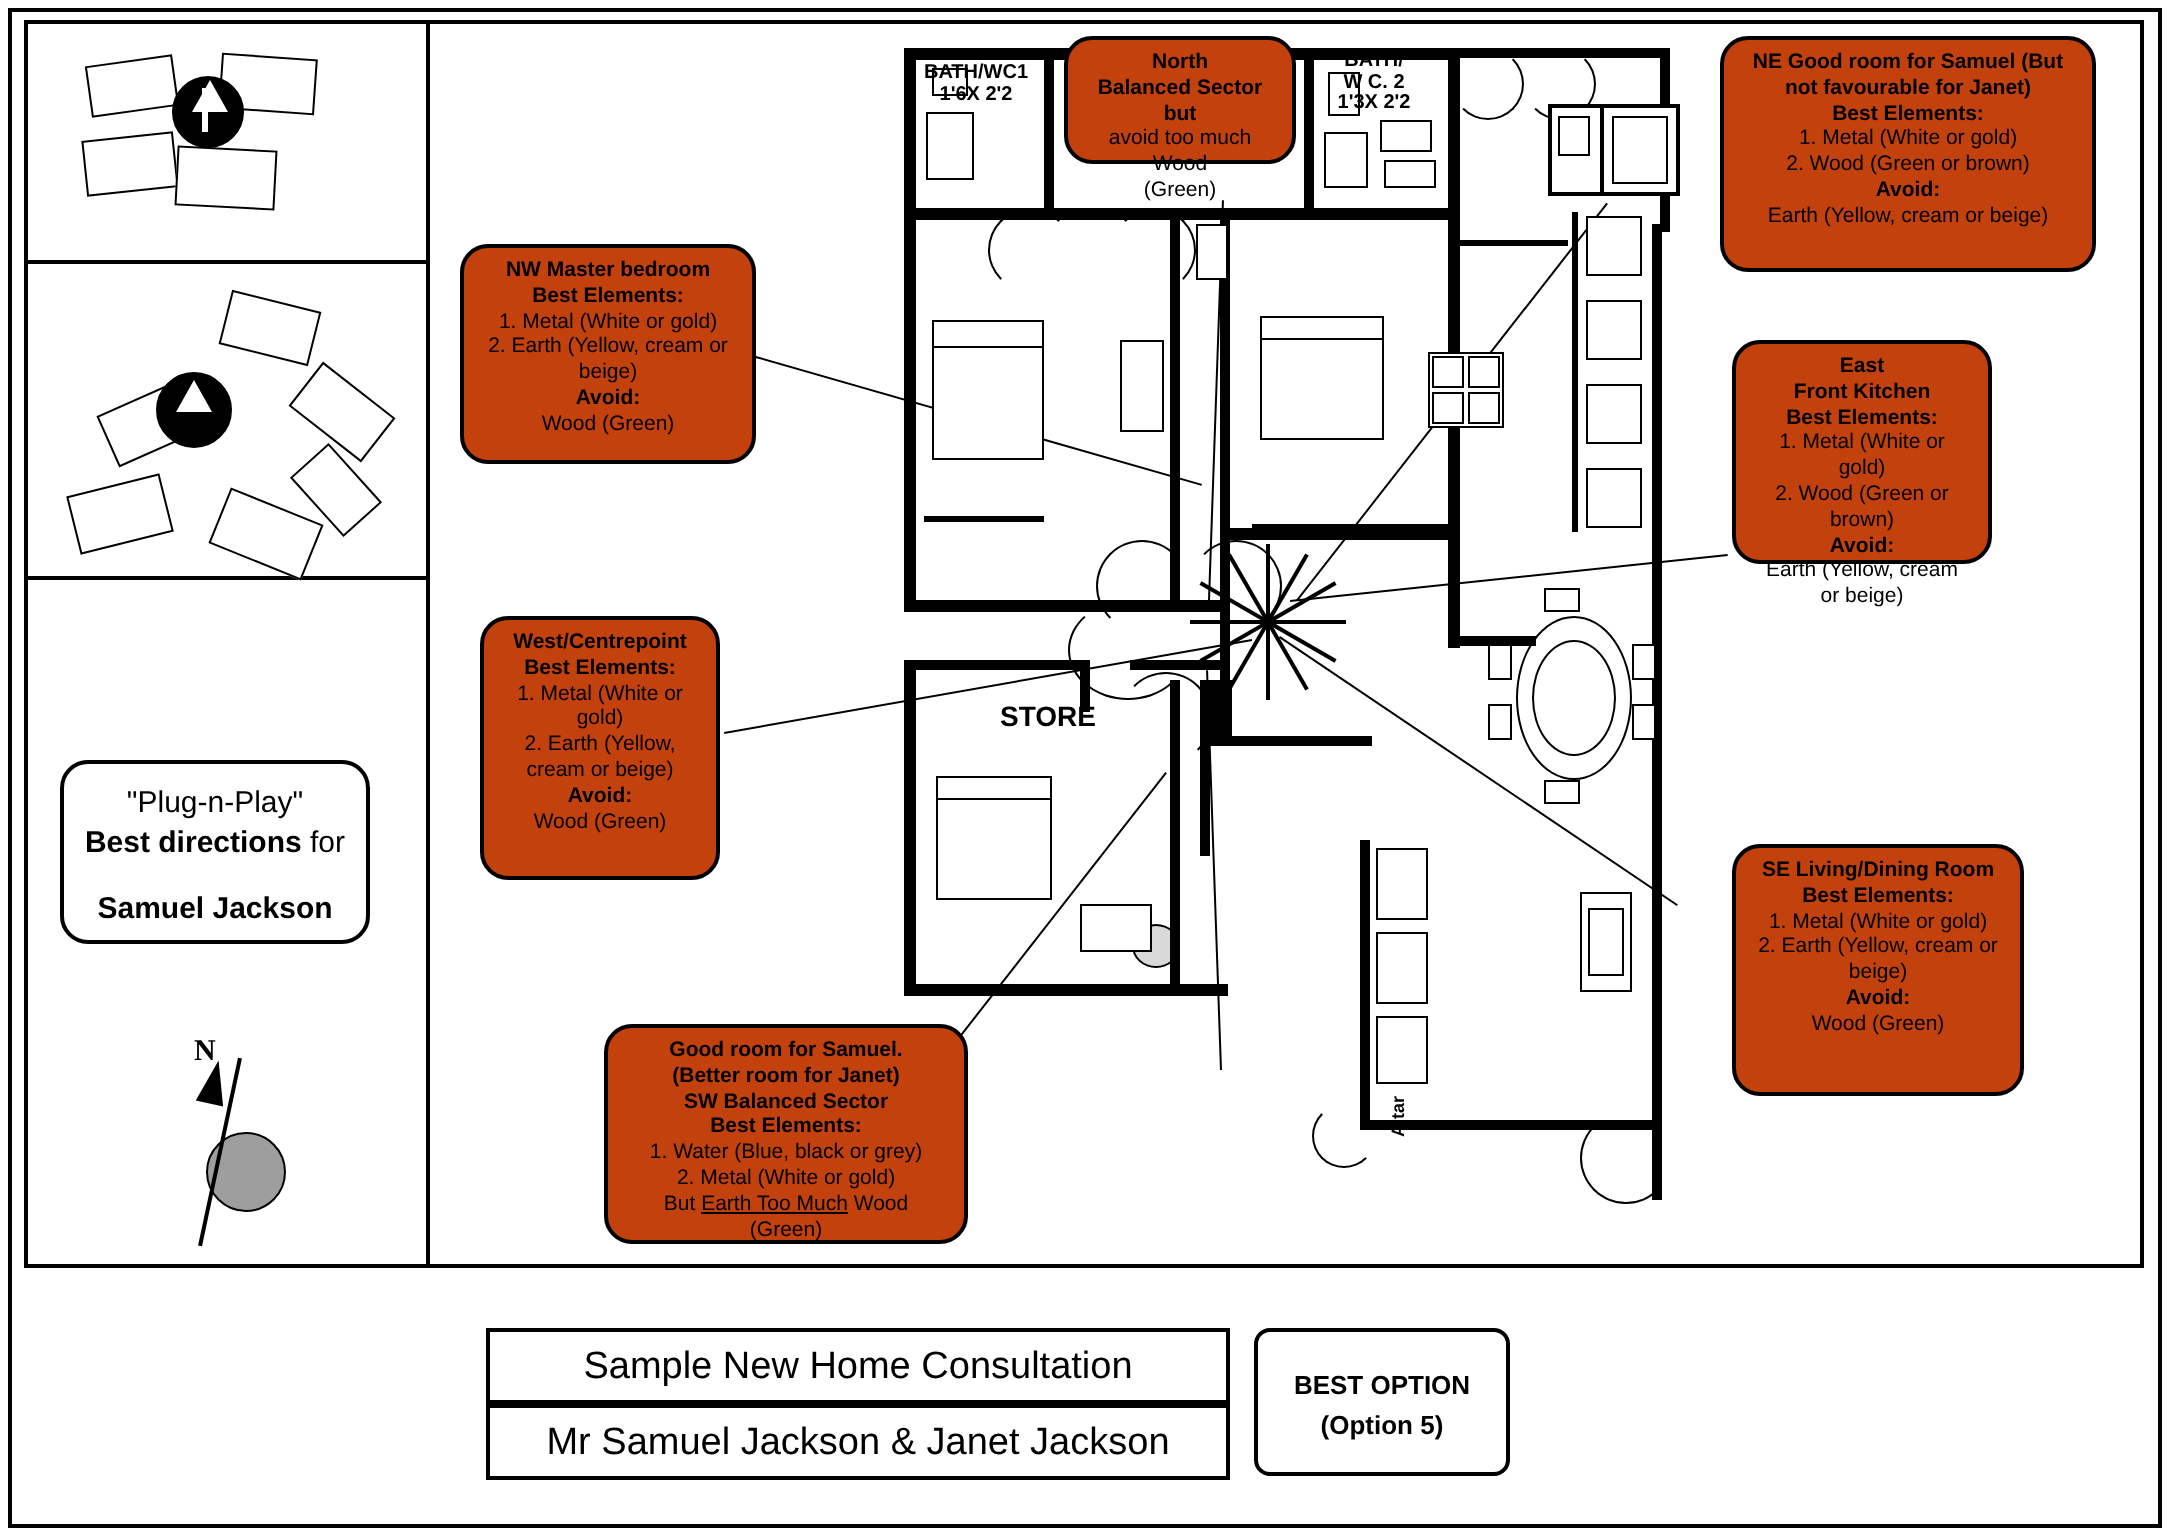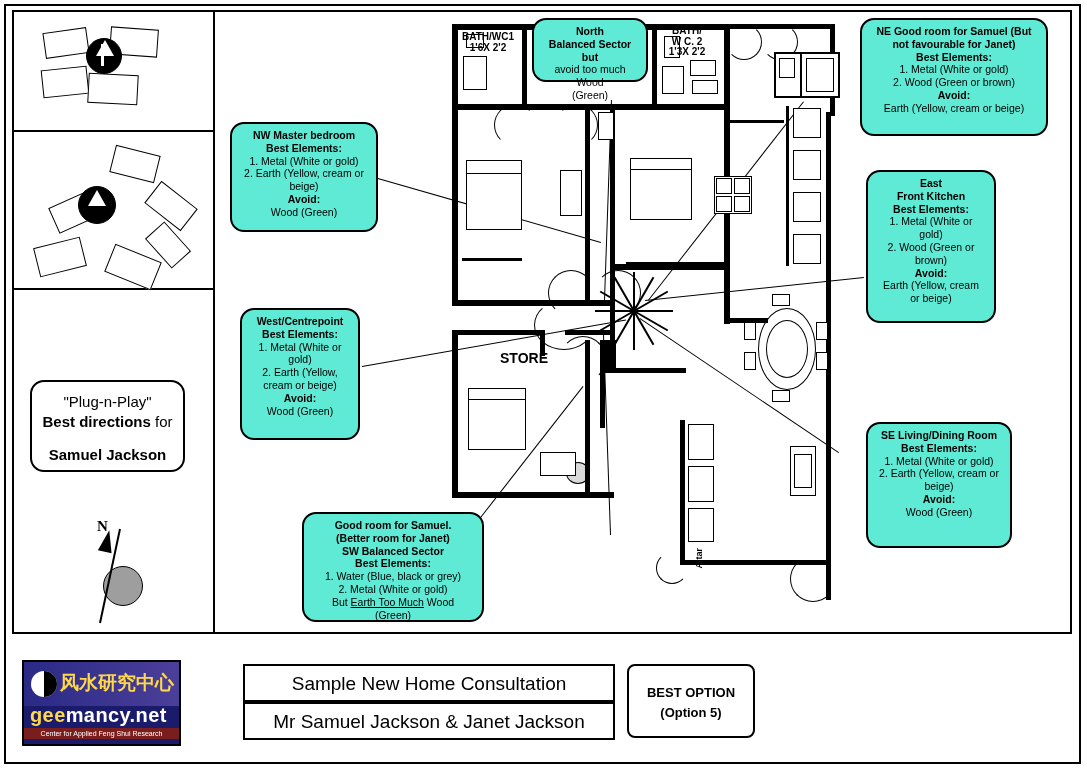--- a/index.html
+++ b/index.html
@@ -4,21 +4,21 @@
 <style>
   html,body{margin:0;padding:0;background:#fff;}
   body{width:1087px;height:770px;font-family:"Liberation Sans",sans-serif;position:relative;overflow:hidden;}
   #page{position:absolute;left:0;top:0;width:1087px;height:770px;}
   .frame{position:absolute;left:4px;top:4px;width:1077px;height:760px;border:2px solid #000;box-sizing:border-box;}
   .inner-frame{position:absolute;left:12px;top:10px;width:1060px;height:624px;border:2px solid #000;box-sizing:border-box;}
   .sidebar-div{position:absolute;left:12px;top:10px;width:203px;height:624px;border-right:2px solid #000;box-sizing:border-box;}
   .sb-line1{position:absolute;left:12px;top:130px;width:203px;height:0;border-top:2px solid #000;}
   .sb-line2{position:absolute;left:12px;top:288px;width:203px;height:0;border-top:2px solid #000;}
 
-  .callout{position:absolute;border:2px solid #000;border-radius:14px;background:#5eead4;
+  .callout{position:absolute;border:2px solid #000;border-radius:14px;background:#c2410c;
            font-size:10.5px;line-height:1.22;text-align:center;padding:5px 11px;box-sizing:border-box;z-index:30;}
   .callout .ttl{font-weight:bold;}
   .u{text-decoration:underline;}
 
   
   .ln{position:absolute;height:0;border-top:1px solid #000;transform-origin:0 0;z-index:5;}
 
   
   .w{position:absolute;background:#000;z-index:10;}
   .thin{position:absolute;background:#000;z-index:10;}
@@ -253,21 +253,21 @@
 
   <div class="callout" style="left:860px;top:18px;width:188px;height:118px;">
     <div class="ttl">NE Good room for Samuel (But not favourable for Janet)</div>
     <div class="ttl">Best Elements:</div>
     <div>1. Metal (White or gold)</div>
     <div>2. Wood (Green or brown)</div>
     <div class="ttl">Avoid:</div>
     <div>Earth (Yellow, cream or beige)</div>
   </div>
 
-  <div class="callout" style="left:866px;top:170px;width:130px;height:153px;text-align:center;">
+  <div class="callout" style="left:866px;top:170px;width:130px;height:112px;text-align:center;">
     <div class="ttl">East</div>
     <div class="ttl">Front Kitchen</div>
     <div class="ttl">Best Elements:</div>
     <div>1. Metal (White or gold)</div>
     <div>2. Wood (Green or brown)</div>
     <div class="ttl">Avoid:</div>
     <div>Earth (Yellow, cream or beige)</div>
   </div>
 
   <div class="callout" style="left:240px;top:308px;width:120px;height:132px;">
@@ -292,28 +292,20 @@
     <div class="ttl">Good room for Samuel.</div>
     <div class="ttl">(Better room for Janet)</div>
     <div class="ttl">SW Balanced Sector</div>
     <div class="ttl">Best Elements:</div>
     <div>1. Water (Blue, black or grey)</div>
     <div>2. Metal (White or gold)</div>
     <div><span>But </span><span class="u">Earth Too Much</span><span> Wood (Green)</span></div>
   </div>
 
 
-  <div class="logo">
-    <div class="top">
-      <div class="yy"></div>
-      <div class="cn">风水研究中心</div>
-    </div>
-    <div class="site"><span class="g">gee</span><span>mancy.net</span></div>
-    <div class="sub">Center for Applied Feng Shui Research</div>
-  </div>
 
   <div class="title-box" id="title2">Mr Samuel Jackson &amp; Janet Jackson</div>
   <div class="title-box" id="title1">Sample New Home Consultation</div>
   <div class="title-box" id="bestopt">
     <div>BEST OPTION</div>
     <div>(Option 5)</div>
   </div>
 
 </div>
 

